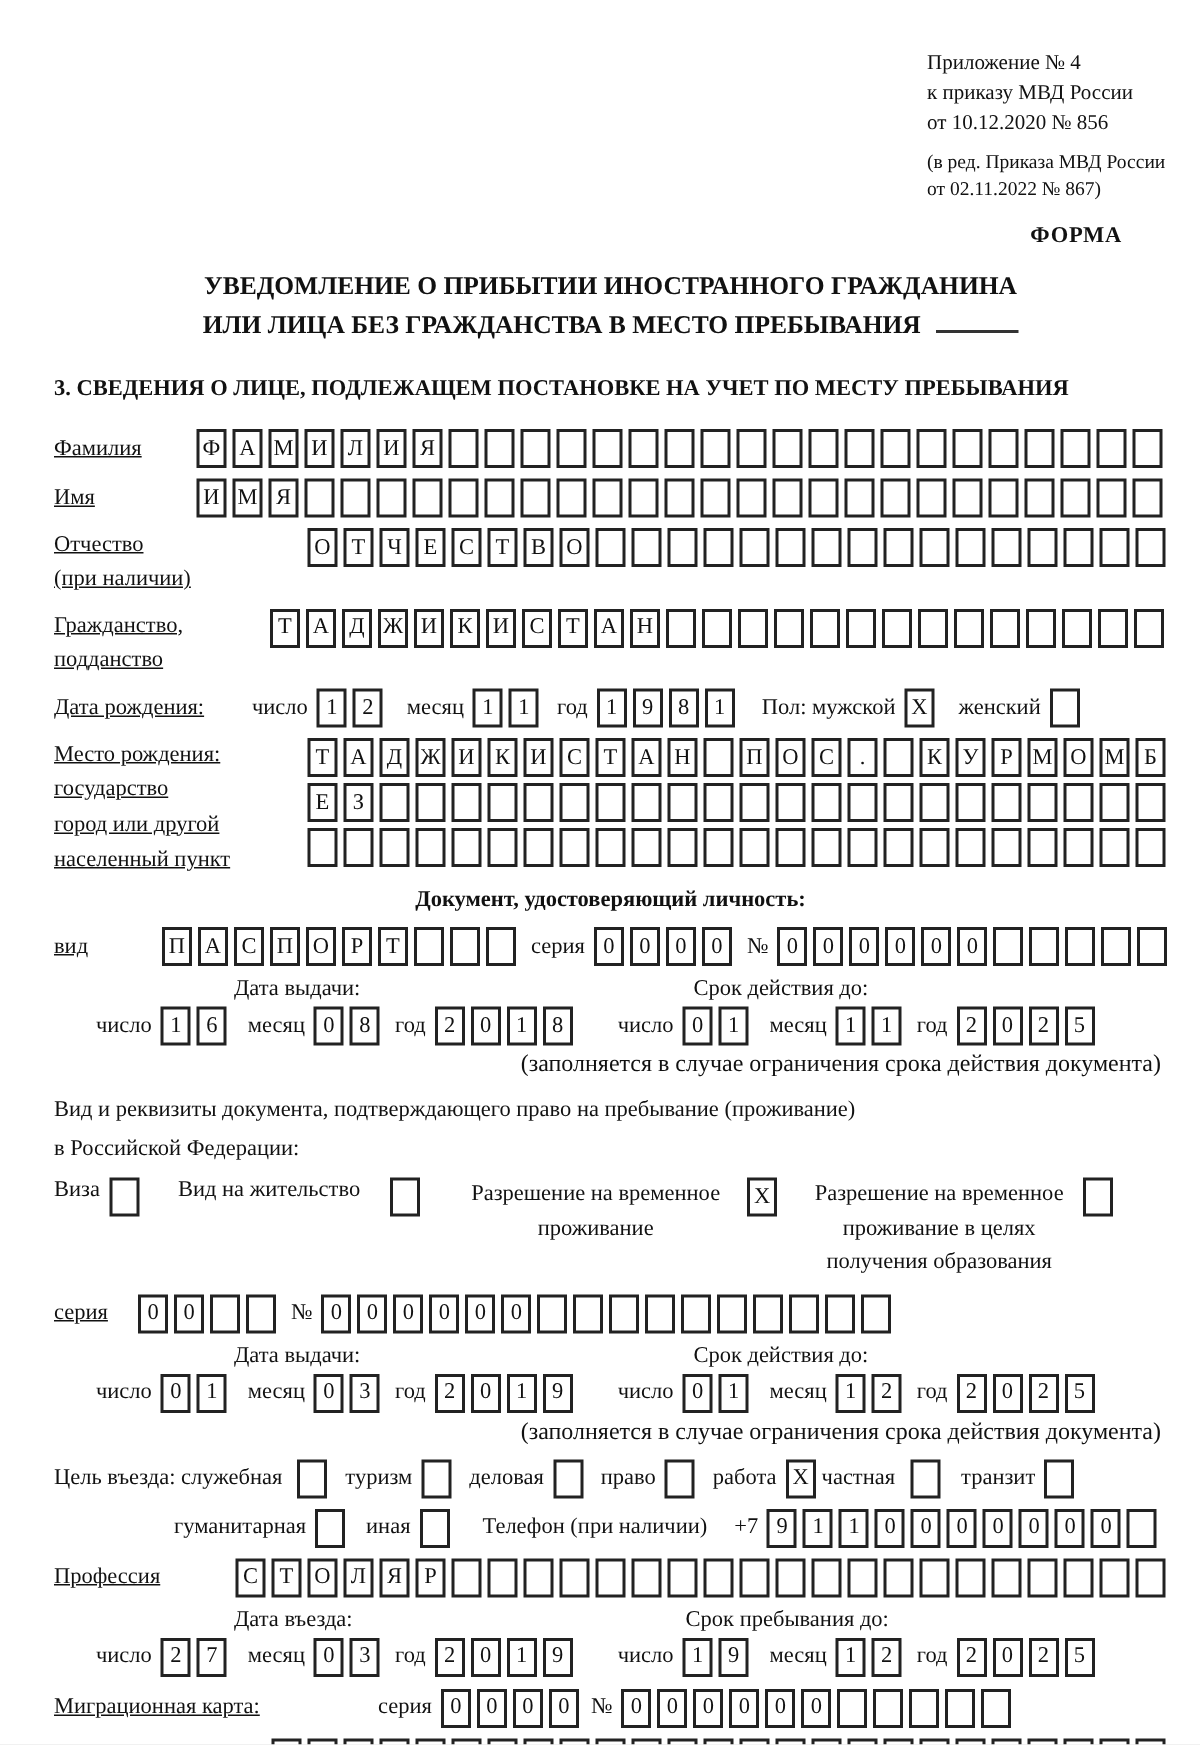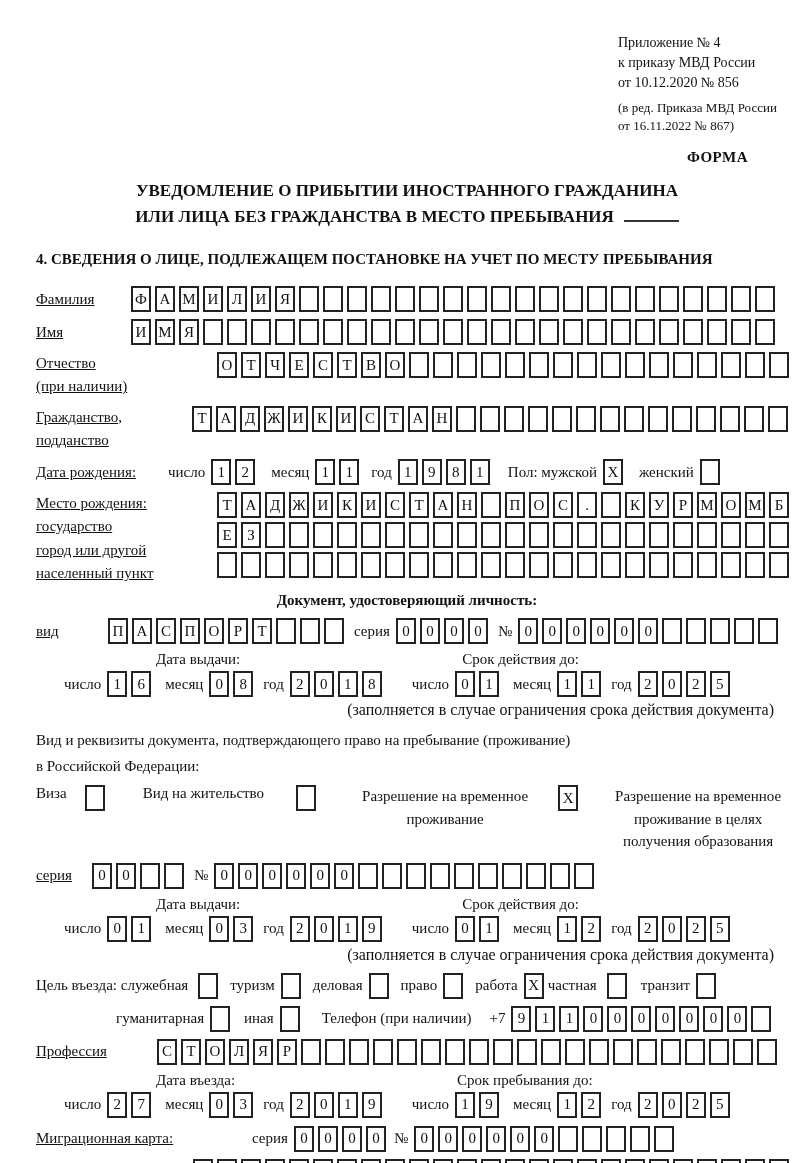--- a/index.html
+++ b/index.html
@@ -11,21 +11,21 @@
   
   .hdr{margin-left:582px;font-size:14px;line-height:1.42;}
   .hdr .amend{margin-top:6px;font-size:13px;line-height:1.4;}
   .forma{text-align:right;padding-right:30px;font-weight:bold;font-size:15px;margin-top:14px;letter-spacing:.5px;}
   
   .title{text-align:center;font-weight:bold;font-size:17px;line-height:1.5;margin-top:12px;}
   .blank{display:inline-block;width:55px;border-bottom:2px solid #333;margin-left:10px;}
   .sect{font-weight:bold;font-size:15px;margin-top:22px;margin-bottom:18px;}
   
   .frow{display:flex;align-items:center;margin:0 0 7px 0;}
-  .frow.top{align-items:flex-start;gap:12px;}
+  .frow.top{align-items:flex-start;}
   .lbl{flex:0 0 auto;text-decoration:underline;}
   .stack{display:flex;flex-direction:column;line-height:1.55;}
   .col{display:flex;flex-direction:column;}
   .col .boxrow{margin-bottom:4px;}
   .boxrow{display:flex;flex:0 0 auto;}
   .cell{
     box-sizing:border-box;flex:0 0 auto;display:inline-flex;align-items:center;justify-content:center;
     width:20px;height:26px;border:2px solid #222;margin-right:4px;font-size:15px;background:#fff;
   }
   .w95{width:95px;}.w169{width:169px;}.w144{width:144px;}.w132{width:132px;}
@@ -51,33 +51,33 @@
 <body>
 
 <div class="page">
 
   <div class="hdr">
     <div>Приложение № 4</div>
     <div>к приказу МВД России</div>
     <div>от 10.12.2020 № 856</div>
     <div class="amend">
       <div>(в ред. Приказа МВД России</div>
-      <div>от 16.11.2022 № 867)</div>
+      <div>от 02.11.2022 № 867)</div>
     </div>
   </div>
   <div class="forma">ФОРМА</div>
 
   <div class="title">
     <div>УВЕДОМЛЕНИЕ О ПРИБЫТИИ ИНОСТРАННОГО ГРАЖДАНИНА</div>
     <div>
       <span>ИЛИ ЛИЦА БЕЗ ГРАЖДАНСТВА В МЕСТО ПРЕБЫВАНИЯ</span><span class="blank"></span>
     </div>
   </div>
 
-  <div class="sect">4. СВЕДЕНИЯ О ЛИЦЕ, ПОДЛЕЖАЩЕМ ПОСТАНОВКЕ НА УЧЕТ ПО МЕСТУ ПРЕБЫВАНИЯ</div>
+  <div class="sect">3. СВЕДЕНИЯ О ЛИЦЕ, ПОДЛЕЖАЩЕМ ПОСТАНОВКЕ НА УЧЕТ ПО МЕСТУ ПРЕБЫВАНИЯ</div>
 
   <div class="frow">
     <span class="lbl w95">Фамилия</span>
     <span class="boxrow">
         <span class="cell">Ф</span>
         <span class="cell">А</span>
         <span class="cell">М</span>
         <span class="cell">И</span>
         <span class="cell">Л</span>
         <span class="cell">И</span>

